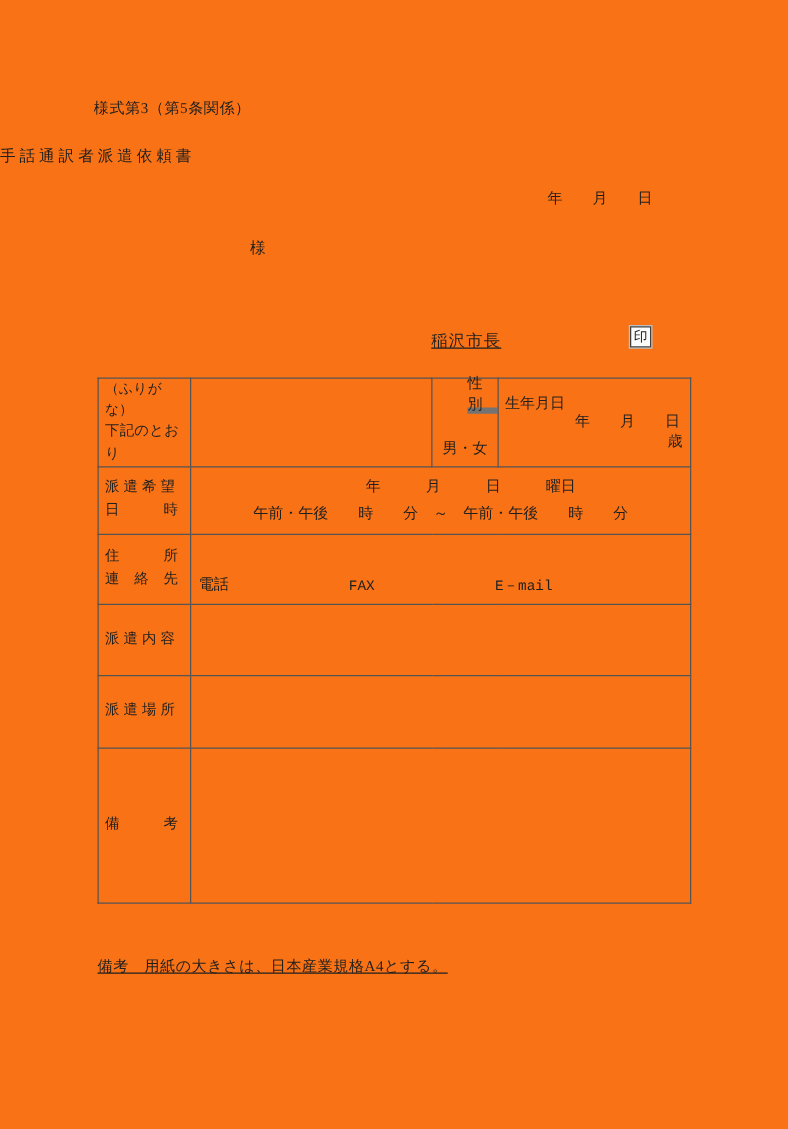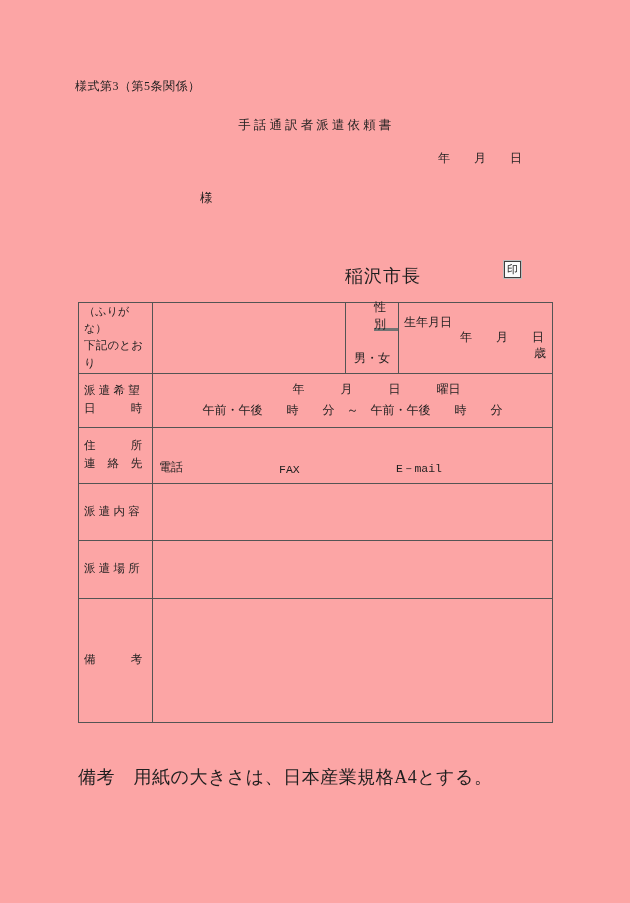--- a/index.html
+++ b/index.html
@@ -1,40 +1,40 @@
 <!DOCTYPE html>
 <html><head>
 <meta charset="utf-8">
 <style>
   * { margin: 0; padding: 0; box-sizing: border-box; }
   html, body { background: #e8e8e8; }
   .page {
     position: relative;
     width: 630px;
     height: 903px;
-    background: #fca5a5;
+    background: #f97316;
     color: #1f1f1f;
     font-family: "Liberation Serif", "DejaVu Serif", serif;
     font-size: 12px;
     overflow: hidden;
   }
   .abs { position: absolute; }
 
   .form-number { left: 75px; top: 78px; font-size: 12px; letter-spacing: 0.5px; }
   .doc-title {
     left: 0; right: 0; top: 117px;
-    text-align: center;
+    text-align: left;
     font-size: 12.5px;
     word-spacing: -1px;
     letter-spacing: 0.5px;
   }
   .date-line { left: 438px; top: 150px; font-size: 12px; }
   .addressee { left: 200px; top: 190px; font-size: 12.5px; }
   .request-sentence { left: 88px; top: 228px; font-size: 12px; letter-spacing: 0.5px; }
-  .sender-name { left: 345px; top: 264px; font-size: 18px; letter-spacing: 1px; }
+  .sender-name { left: 345px; top: 264px; font-size: 13px; letter-spacing: 1px; text-decoration: underline; }
   .seal-box {
     left: 504px; top: 261px;
     width: 17px; height: 17px;
     border: 1px solid #3f3f3f;
     box-shadow: 0 0 0 1px #bdbdbd;
     display: flex; align-items: center; justify-content: center;
     font-size: 11px;
     background: #fbfbfb;
   }
 
@@ -55,41 +55,41 @@
   td.lbl {
     padding-left: 5px;
     padding-right: 4px;
     line-height: 1.55;
     font-size: 11.5px;
     letter-spacing: 0.2px;
   }
   .gender-cell { padding: 0; }
   .gender-top {
     height: 27px;
-    border-bottom: 3px solid #737373;
+    border-bottom: 5px solid #737373;
     display: flex; align-items: center; justify-content: center; margin-left: 28px;
   }
   .gender-bottom {
     height: 27px;
     display: flex; align-items: center; justify-content: center; margin-top: 14px;
   }
   .birth-cell { position: relative; height: 55px; }
   .birth-label { position: absolute; left: 5px; top: 4px; }
   .birth-date { position: absolute; right: 8px; top: 19px; }
   .birth-age { position: absolute; right: 6px; bottom: 3px; }
 
   .contact-cell { position: relative; height: 55px; }
   .contact-tel { position: absolute; left: 6px; bottom: 7px; }
   .contact-fax { position: absolute; left: 126px; bottom: 7px; font-family: "Liberation Mono", "DejaVu Sans Mono", monospace; font-size: 11.5px; }
   .contact-email { position: absolute; left: 243px; bottom: 7px; font-family: "Liberation Mono", "DejaVu Sans Mono", monospace; font-size: 11.5px; }
 
   .datetime-cell { text-align: center; line-height: 1.75; }
   .datetime-date { padding-left: 48px; }
 
-  .footer-note { left: 78px; top: 765px; font-size: 18px; letter-spacing: 0.5px; }
+  .footer-note { left: 78px; top: 765px; font-size: 12px; letter-spacing: 0.5px; text-decoration: underline; }
 </style>
 </head>
 <body>
 
 <div class="page">
 
   <div class="abs form-number">様式第3（第5条関係）</div>
 
   <div class="abs doc-title">手 話 通 訳 者 派 遣 依 頼 書</div>
 

